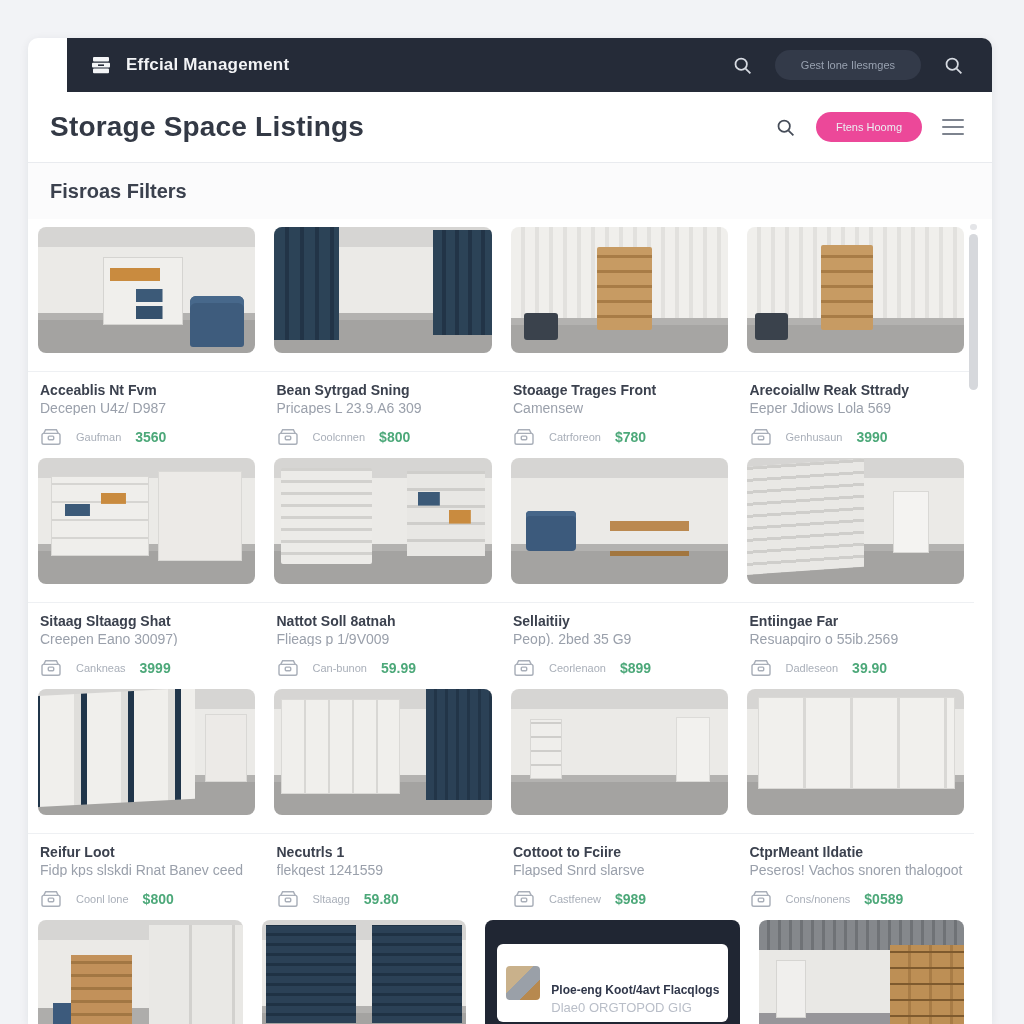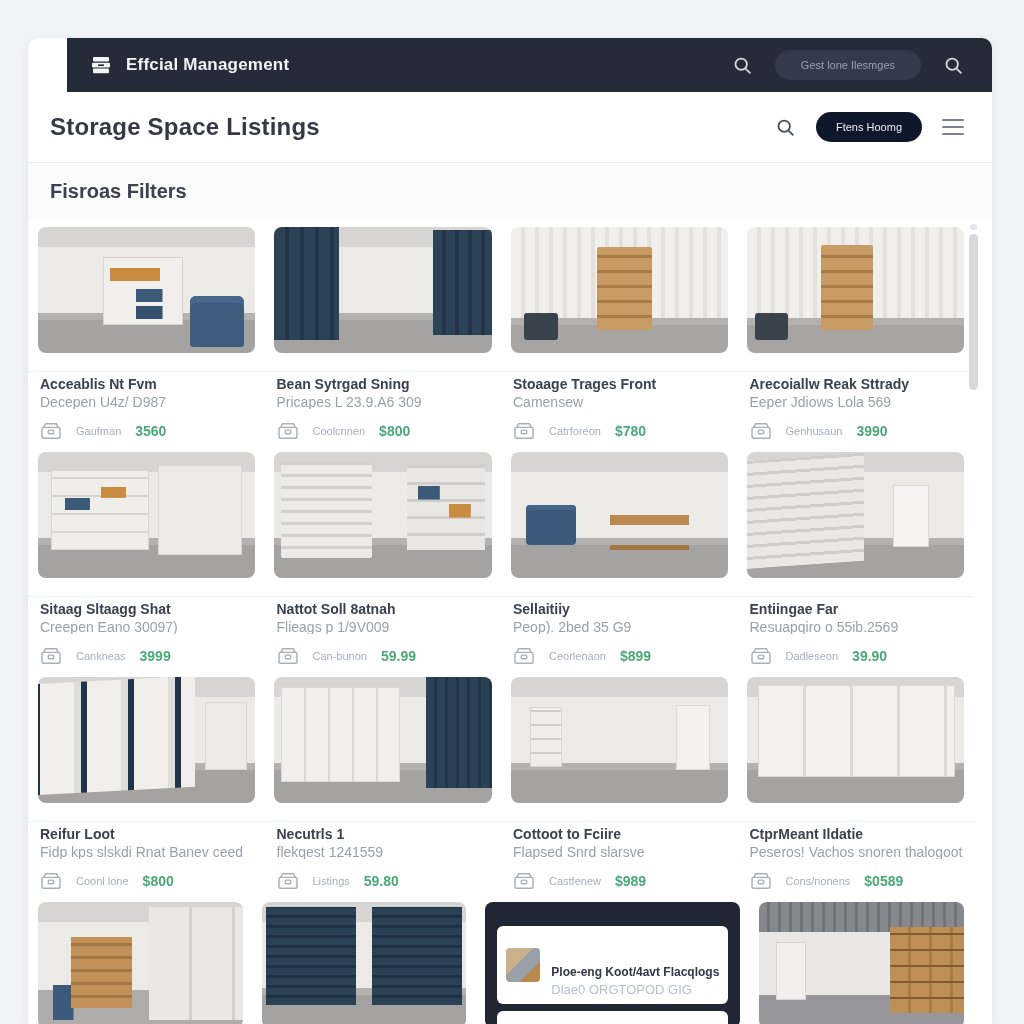--- a/index.html
+++ b/index.html
@@ -26,39 +26,39 @@
   .nav-search{color:#d7dbe2;width:21px;height:21px;}
   .nav-pill{
     margin:0 16px;background:#333a49;border:none;border-radius:999px;
     padding:9px 26px;font-size:11px;color:#98a1b0;font-family:inherit;cursor:pointer;
   }
   
   .page-header{
     height:70px;background:#fff;border-bottom:1px solid #e9ebef;
     display:flex;align-items:center;padding:0 22px;
   }
-  .page-title{font-size:24px;font-weight:700;color:#333945;letter-spacing:.2px;}
+  .page-title{font-size:28px;font-weight:700;color:#333945;letter-spacing:.2px;}
   .hdr-spacer{flex:1;}
   .hdr-search{color:#454c58;width:21px;height:21px;}
   .hdr-pill{
-    margin:0 14px;background:#0f172a;border:none;border-radius:999px;
+    margin:0 14px;background:#ec4899;border:none;border-radius:999px;
     padding:9px 20px;font-size:11px;color:#eceef2;font-family:inherit;cursor:pointer;
   }
   .hamburger{width:22px;height:16px;display:flex;flex-direction:column;justify-content:space-between;}
   .hamburger span{display:block;height:2px;background:#7d838e;border-radius:1px;}
   
   .filters-bar{
     height:56px;background:#fbfbfc;display:flex;align-items:center;padding:0 22px;
   }
   .filters-label{font-size:20px;font-weight:700;color:#3b414e;}
   
   .grid{padding:8px 28px 0 10px;}
   .img-row{display:flex;gap:19px;margin-top:0;}
   .row-sep{border:none;border-top:1px solid #eef0f3;margin:18px -10px 0 -10px;}
-  .txt-row{display:flex;gap:20px;margin-top:4px;margin-bottom:12px;}
+  .txt-row{display:flex;gap:20px;margin-top:10px;margin-bottom:12px;}
   .txt-cell{flex:1;min-width:0;padding-left:2px;}
   .card-title{font-size:14px;font-weight:700;color:#3b414e;line-height:16px;white-space:nowrap;overflow:hidden;}
   .card-sub{font-size:14px;color:#9aa0ab;margin-top:4px;line-height:13px;white-space:nowrap;overflow:hidden;}
   .price-row{display:flex;align-items:center;margin-top:13px;}
   .box-icon{width:22px;height:18px;color:#a9afb9;flex:0 0 auto;}
   .vendor{font-size:11px;color:#a9afb9;margin-left:14px;}
   .price{font-size:14px;font-weight:700;color:#4ca879;margin-left:14px;}
   
   .ph{position:relative;flex:1;height:126px;border-radius:8px;overflow:hidden;cursor:pointer;
       background:linear-gradient(180deg,#d6d5d3 0 16%,#ebeae7 16% 68%,#b3b2b0 68% 74%,#a4a3a1 74% 100%);}
@@ -411,21 +411,21 @@
         <div class="card-title">Necutrls 1</div>
         <div class="card-sub">flekqest 1241559</div>
         <div class="price-row">
           <span class="box-icon">
             <svg viewBox="0 0 24 20" fill="none" stroke="currentColor" stroke-width="1.6" width="22" height="18">
               <rect x="2" y="6" width="20" height="12" rx="2"></rect>
                 <path d="M4 6 L6 2 H18 L20 6"></path>
                 <rect x="9" y="9" width="6" height="4" rx="1"></rect>
             </svg>
           </span>
-          <span class="vendor">Listings</span>
+          <span class="vendor">Sltaagg</span>
           <span class="price">59.80</span>
         </div>
       </div>
       <div class="txt-cell">
         <div class="card-title">Cottoot to Fciire</div>
         <div class="card-sub">Flapsed Snrd slarsve</div>
         <div class="price-row">
           <span class="box-icon">
             <svg viewBox="0 0 24 20" fill="none" stroke="currentColor" stroke-width="1.6" width="22" height="18">
               <rect x="2" y="6" width="20" height="12" rx="2"></rect>

